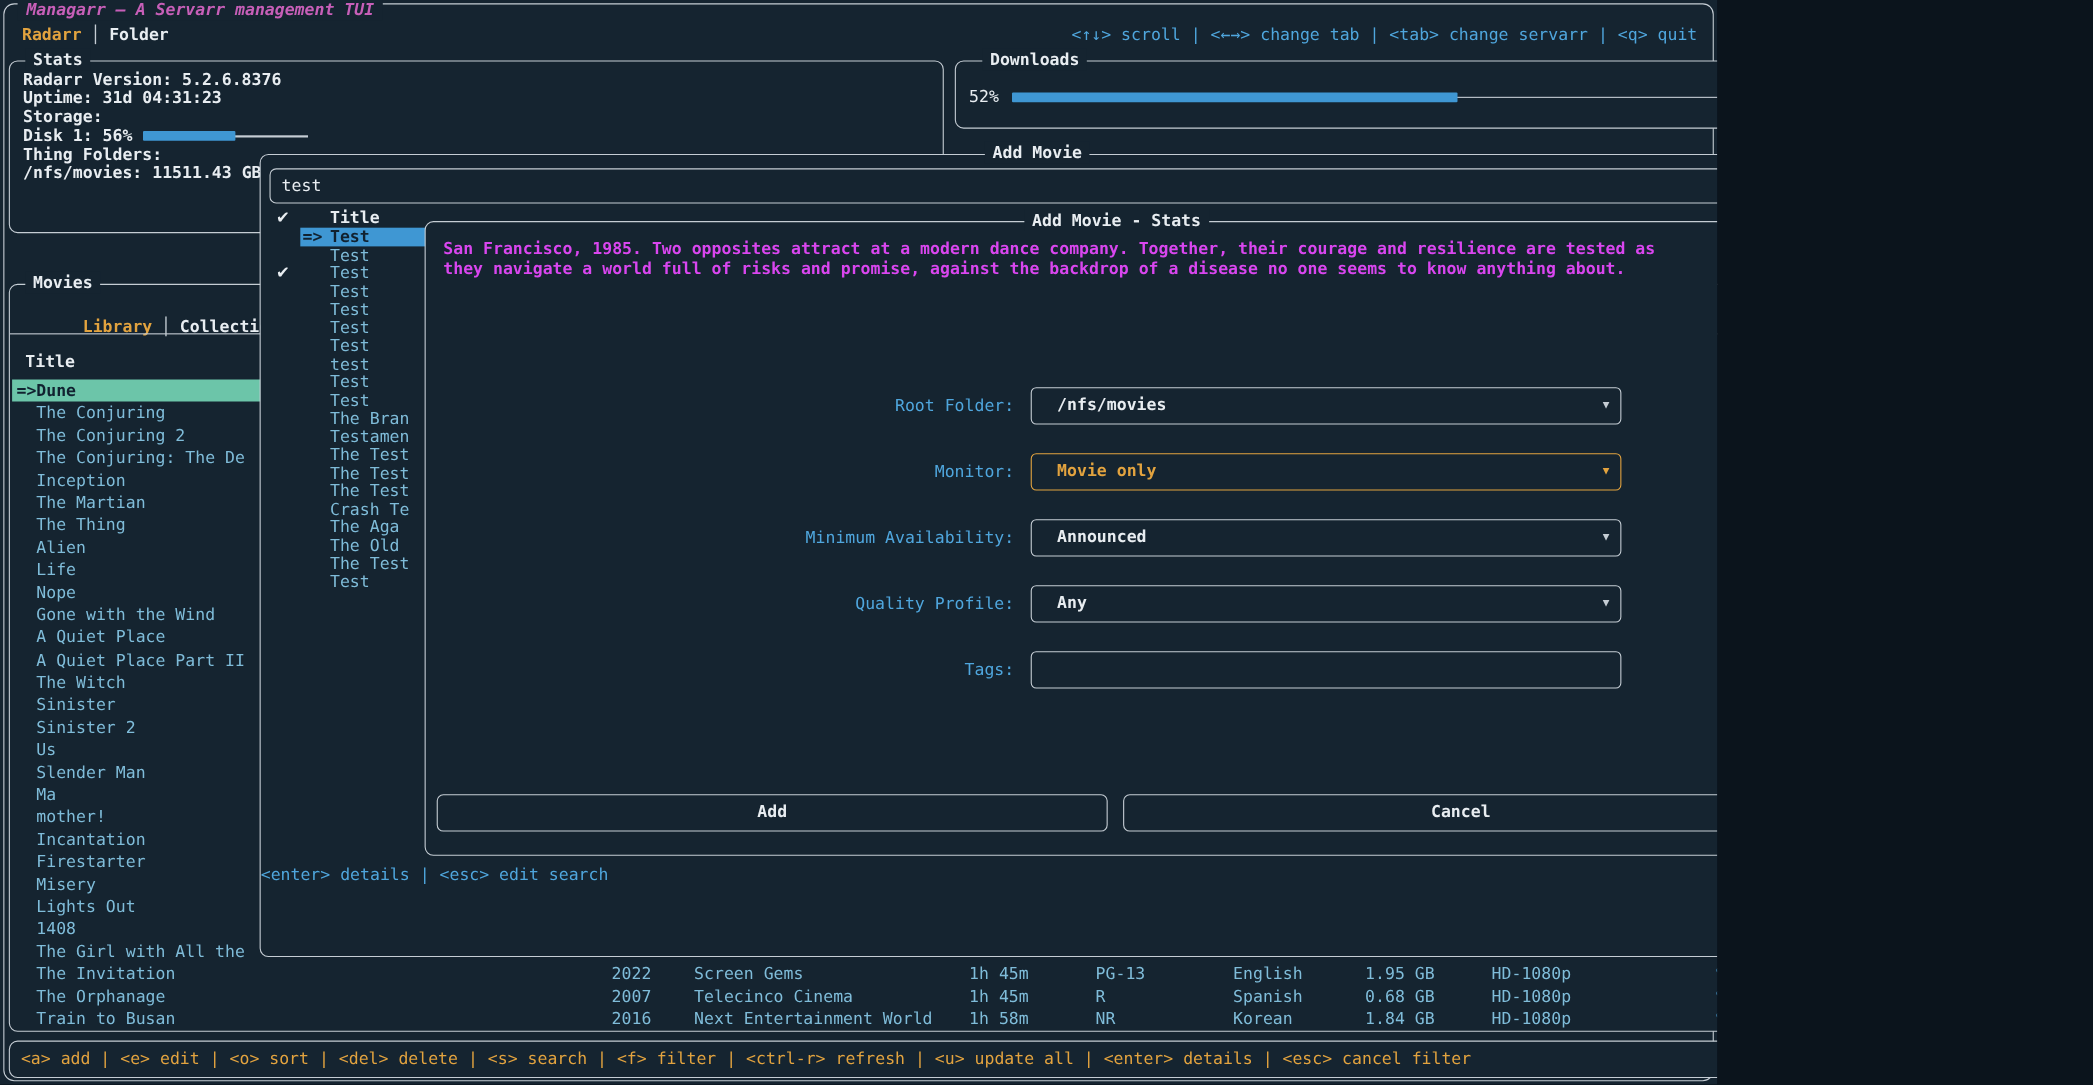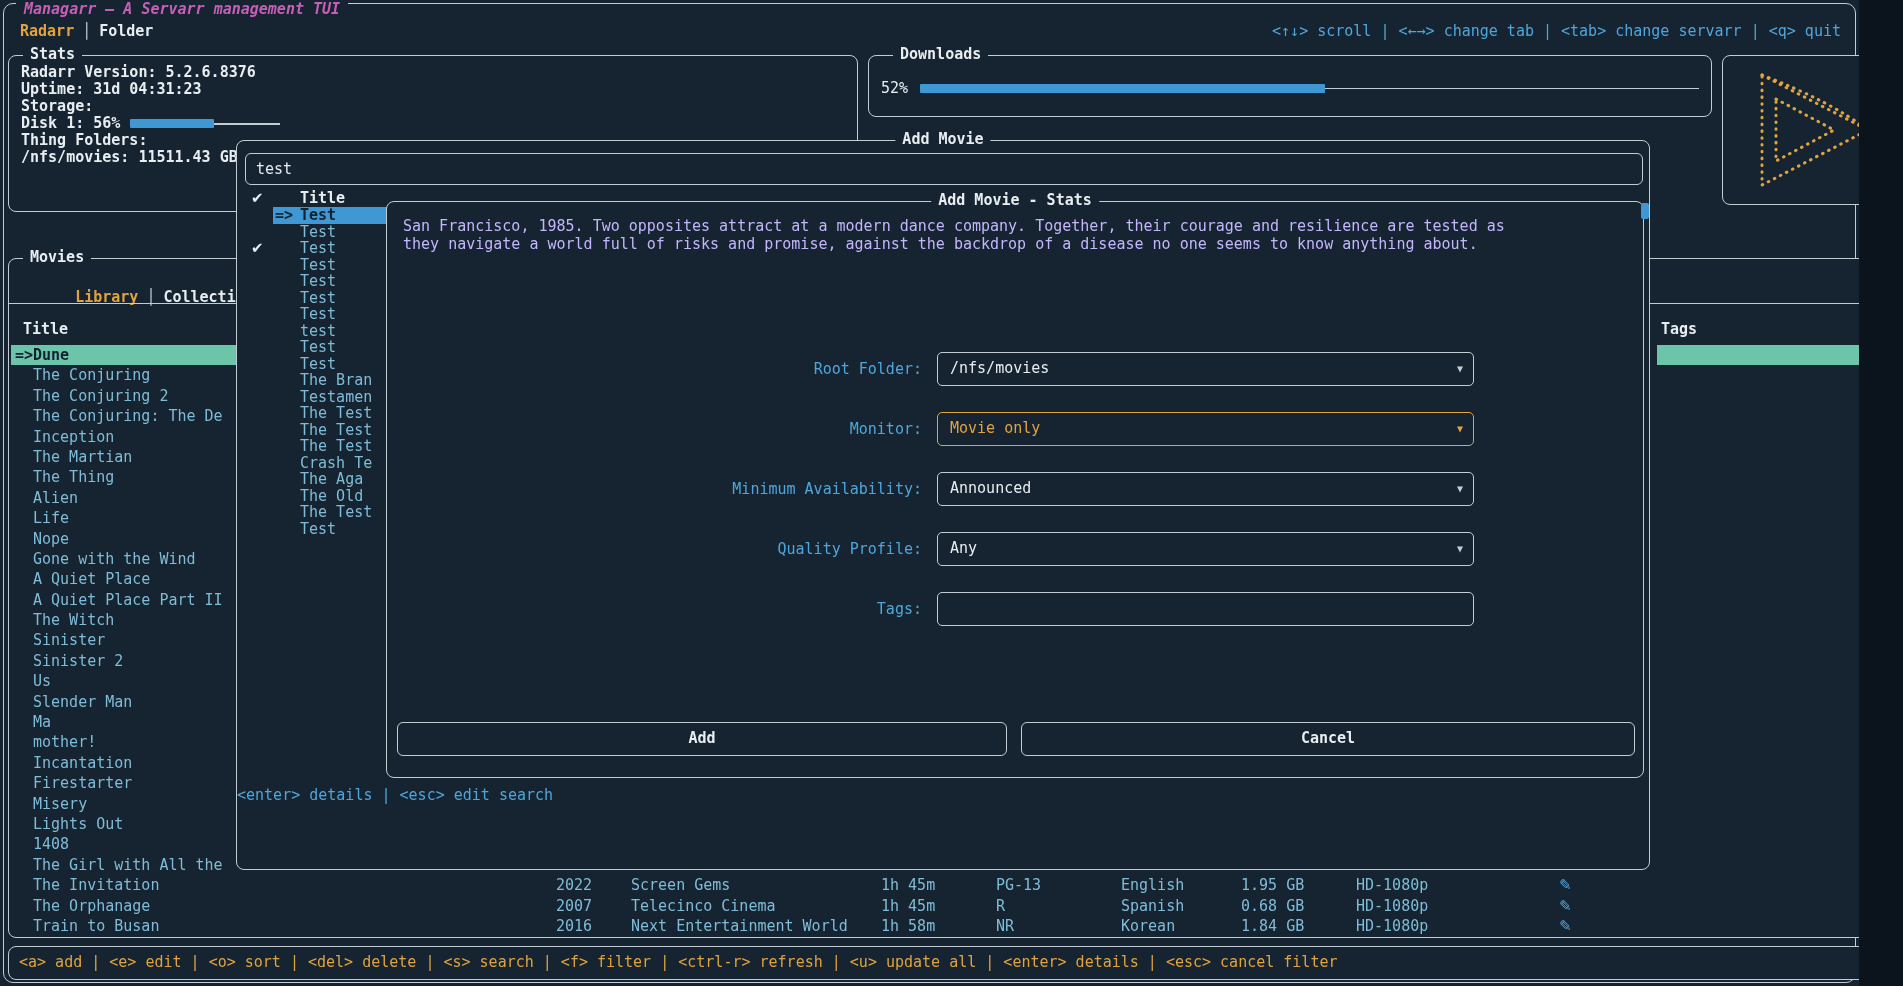--- a/index.html
+++ b/index.html
@@ -1,17 +1,17 @@
 <!DOCTYPE html>
 <html><head>
 <meta charset="utf-8">
 <style>
   *{margin:0;padding:0;box-sizing:border-box}
   html,body{background:#0b141c}
-  .screen{position:relative;width:1859px;height:986px;background:#152430;color:#e8edf1;
+  .screen{position:relative;width:1561px;height:986px;background:#152430;color:#e8edf1;
     font-family:"DejaVu Sans Mono",monospace;font-size:15px;overflow:hidden}
   .frame{position:absolute;inset:3px;border:1.5px solid #c5cdd4;border-radius:10px;pointer-events:none}
   .app-title{position:absolute;left:16px;top:-1px;padding:0 8px;background:#152430;color:#c75fb8;
     font-weight:bold;font-style:italic;line-height:20px;z-index:2}
   .tabbar{position:absolute;left:16px;top:20px;line-height:22px;z-index:2}
   .tab{font-weight:bold;padding:0 4px;cursor:default}
   .tab.active{color:#e2a33f}
   .tsep{color:#c5cdd4;margin:0 4px}
   .top-help{position:absolute;right:18px;top:22px;color:#4fa6dd;z-index:2}
 
@@ -67,25 +67,25 @@
   .rhead .rlabel{color:#e8edf1}
   .rarrow{width:27px;flex:none;padding-left:2px}
   .rrow.selres .rlabel{background:#3f97d3;color:#112230;font-weight:bold}
   .modal-help{position:absolute;left:0;width:100%;top:645px;text-align:left;color:#4fa6dd}
   .thumb{position:absolute;left:1404px;top:62px;width:8px;height:16px;background:#3f97d3;border-radius:2px;z-index:6}
 
   
   .modal{position:absolute;left:149px;top:60px;width:1258px;height:577px;border:1.5px solid #c5cdd4;
     border-radius:8px;background:#152430;z-index:4}
   .modal>.panel-title{left:50%;transform:translateX(-50%)}
-  .overview{margin:16px 16px 0 16px;width:1120px;color:#c4b5fd;font-weight:normal;line-height:17.5px}
+  .overview{margin:16px 16px 0 16px;width:1120px;color:#d946ef;font-weight:bold;line-height:17.5px}
   .frow{position:absolute;left:0;width:100%;height:34px}
   .flabel{position:absolute;left:0;width:535px;text-align:right;line-height:34px;color:#4fa6dd;white-space:pre}
   .fbox{position:absolute;left:550px;width:537px;height:34px;border:1.5px solid #c5cdd4;border-radius:5px;
-    line-height:31px;padding:0 30px 0 12px;font-weight:normal;white-space:pre;cursor:default}
+    line-height:31px;padding:0 30px 0 23px;font-weight:bold;white-space:pre;cursor:default}
   .fbox .dd{position:absolute;right:10px;top:0;line-height:32px;font-size:10px;color:#c5cdd4}
   .frow.hl .fbox{border-color:#e2a33f;color:#e2a33f}
   .frow.hl .fbox .dd{color:#e2a33f}
   .btn{position:absolute;top:520px;height:34px;border:1.5px solid #c5cdd4;border-radius:6px;
     font-weight:bold;text-align:center;line-height:31px;cursor:default}
   .btn.add{left:10px;width:610px}
   .btn.cancel{left:634px;width:614px}
 
   
   .footer{position:absolute;left:8px;top:946px;width:1887px;height:34px;line-height:30px;padding:0 10px;

